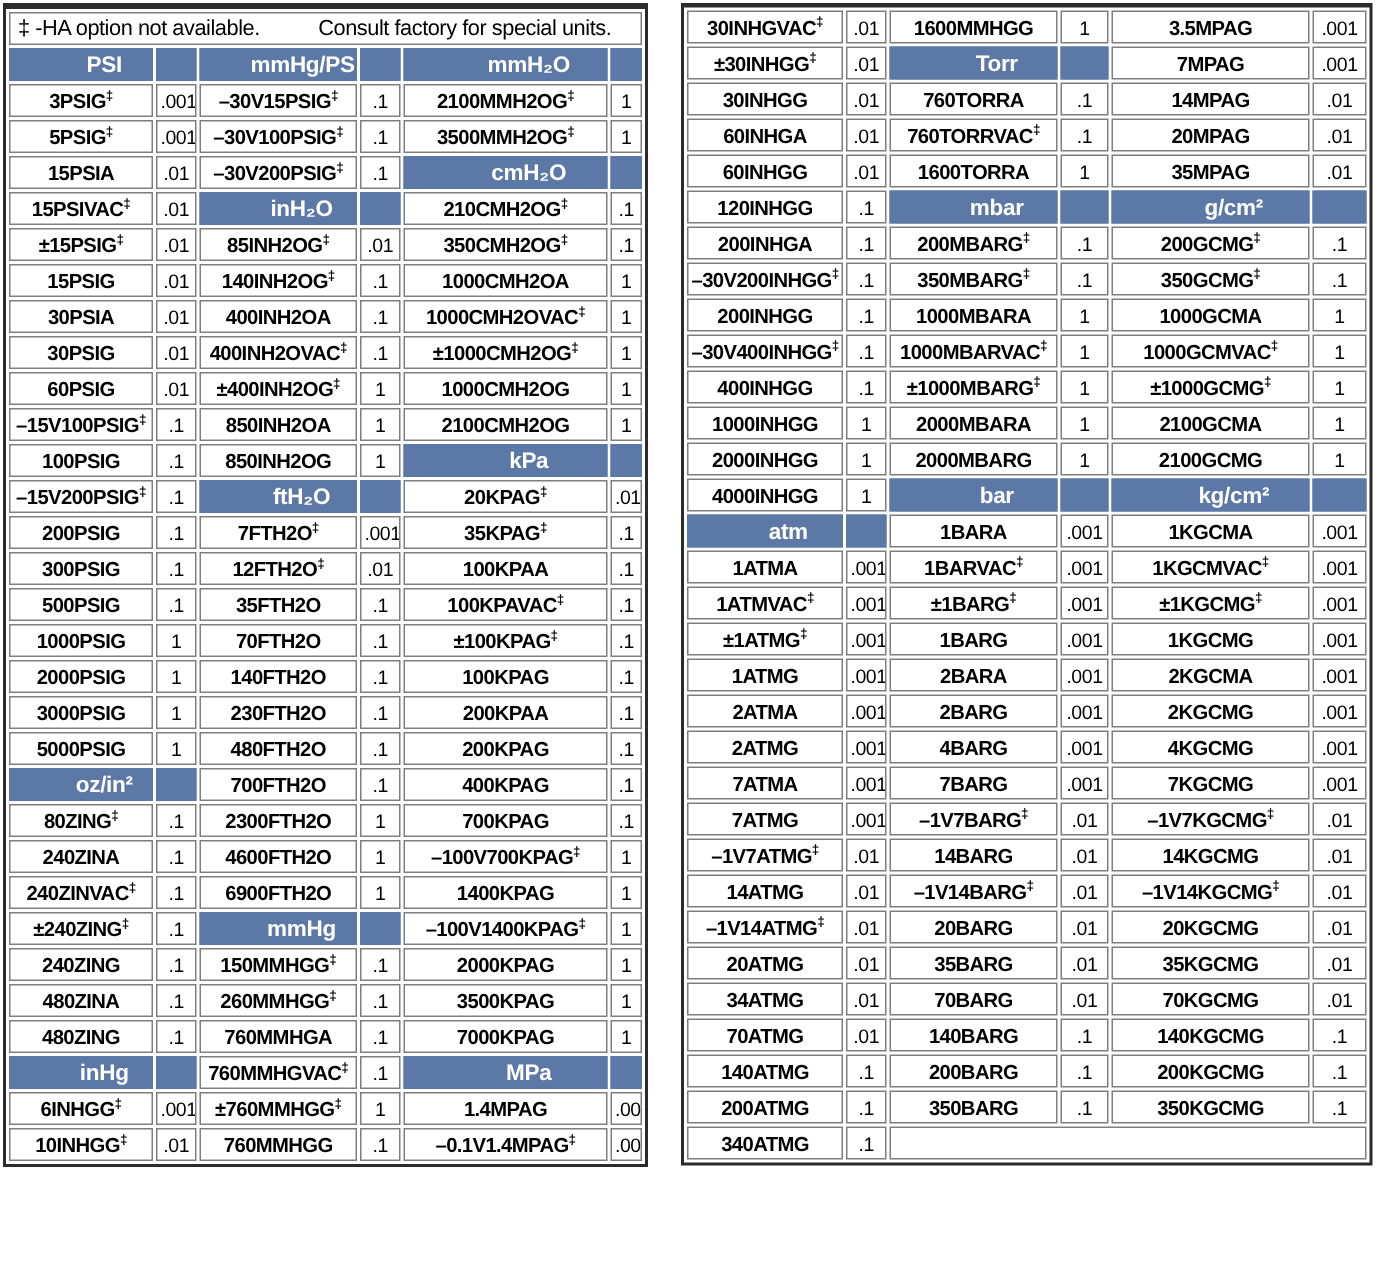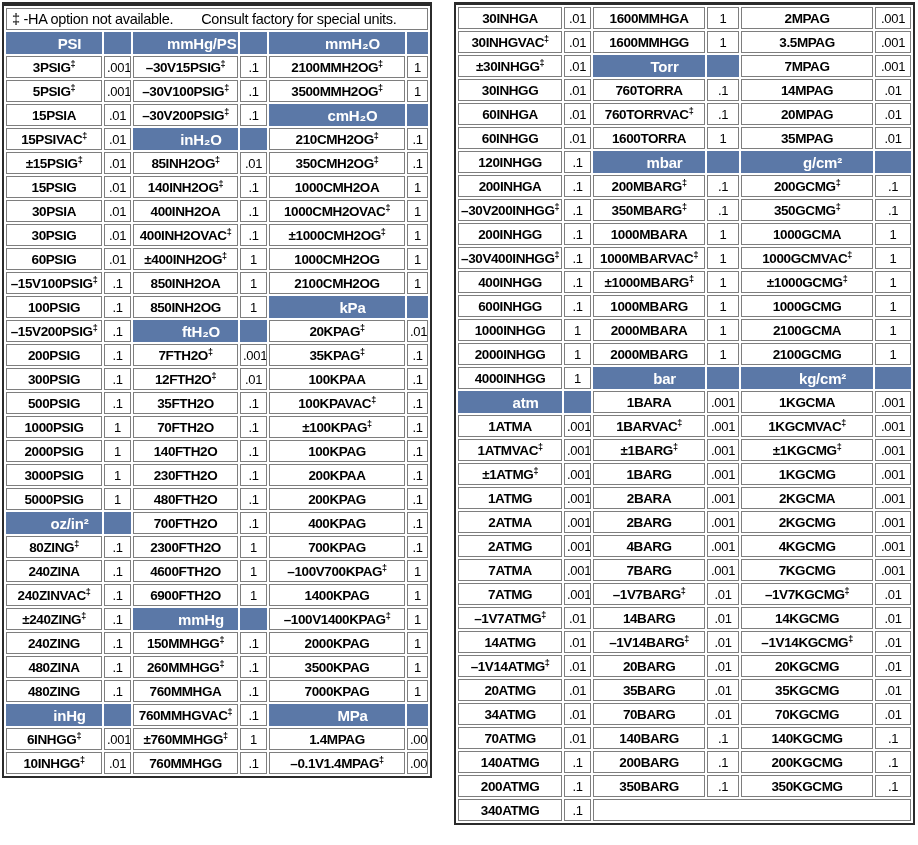--- a/index.html
+++ b/index.html
@@ -26,21 +26,21 @@
   td.hdr{
     background:var(--hdr-bg);color:var(--hdr-fg);
     border:1px solid var(--hdr-bg);
     font-weight:700;font-size:15px;letter-spacing:-0.2px;padding-left:33px;
   }
   td.hdr.res{font-weight:400;font-size:13.5px;text-align:center;}
   td.note{
     text-align:left;font-weight:400;font-size:14.5px;letter-spacing:-0.3px;
     padding:0 5px;
   }
-  .note-gap{margin-left:28px;}
+  .note-gap{margin-left:39px;}
   td.emptycell{background:var(--bg);}
   sup.dg{font-size:9px;line-height:0;}
 </style>
 </head>
 <body>
 
 <div class="wrap">
   <table class="panel left" style="width:430px">
     <colgroup>
       <col style="width:96px">
@@ -308,28 +308,20 @@
     <colgroup>
       <col style="width:104px">
         <col style="width:27px">
       <col style="width:112px">
         <col style="width:32px">
       <col style="width:132px">
         <col style="width:36px">
     </colgroup>
     <tbody>
         <tr>
-          <td class="code">30INHGA</td>
-          <td class="resv">.01</td>
-          <td class="code">1600MMHGA</td>
-          <td class="resv">1</td>
-          <td class="code">2MPAG</td>
-          <td class="resv">.001</td>
-        </tr>
-        <tr>
           <td class="code">30INHGVAC<sup class="dg">‡</sup></td>
           <td class="resv">.01</td>
           <td class="code">1600MMHGG</td>
           <td class="resv">1</td>
           <td class="code">3.5MPAG</td>
           <td class="resv">.001</td>
         </tr>
         <tr>
           <td class="code">±30INHGG<sup class="dg">‡</sup></td>
           <td class="resv">.01</td>
@@ -401,28 +393,20 @@
           <td class="resv">1</td>
           <td class="code">1000GCMVAC<sup class="dg">‡</sup></td>
           <td class="resv">1</td>
         </tr>
         <tr>
           <td class="code">400INHGG</td>
           <td class="resv">.1</td>
           <td class="code">±1000MBARG<sup class="dg">‡</sup></td>
           <td class="resv">1</td>
           <td class="code">±1000GCMG<sup class="dg">‡</sup></td>
-          <td class="resv">1</td>
-        </tr>
-        <tr>
-          <td class="code">600INHGG</td>
-          <td class="resv">.1</td>
-          <td class="code">1000MBARG</td>
-          <td class="resv">1</td>
-          <td class="code">1000GCMG</td>
           <td class="resv">1</td>
         </tr>
         <tr>
           <td class="code">1000INHGG</td>
           <td class="resv">1</td>
           <td class="code">2000MBARA</td>
           <td class="resv">1</td>
           <td class="code">2100GCMA</td>
           <td class="resv">1</td>
         </tr>

